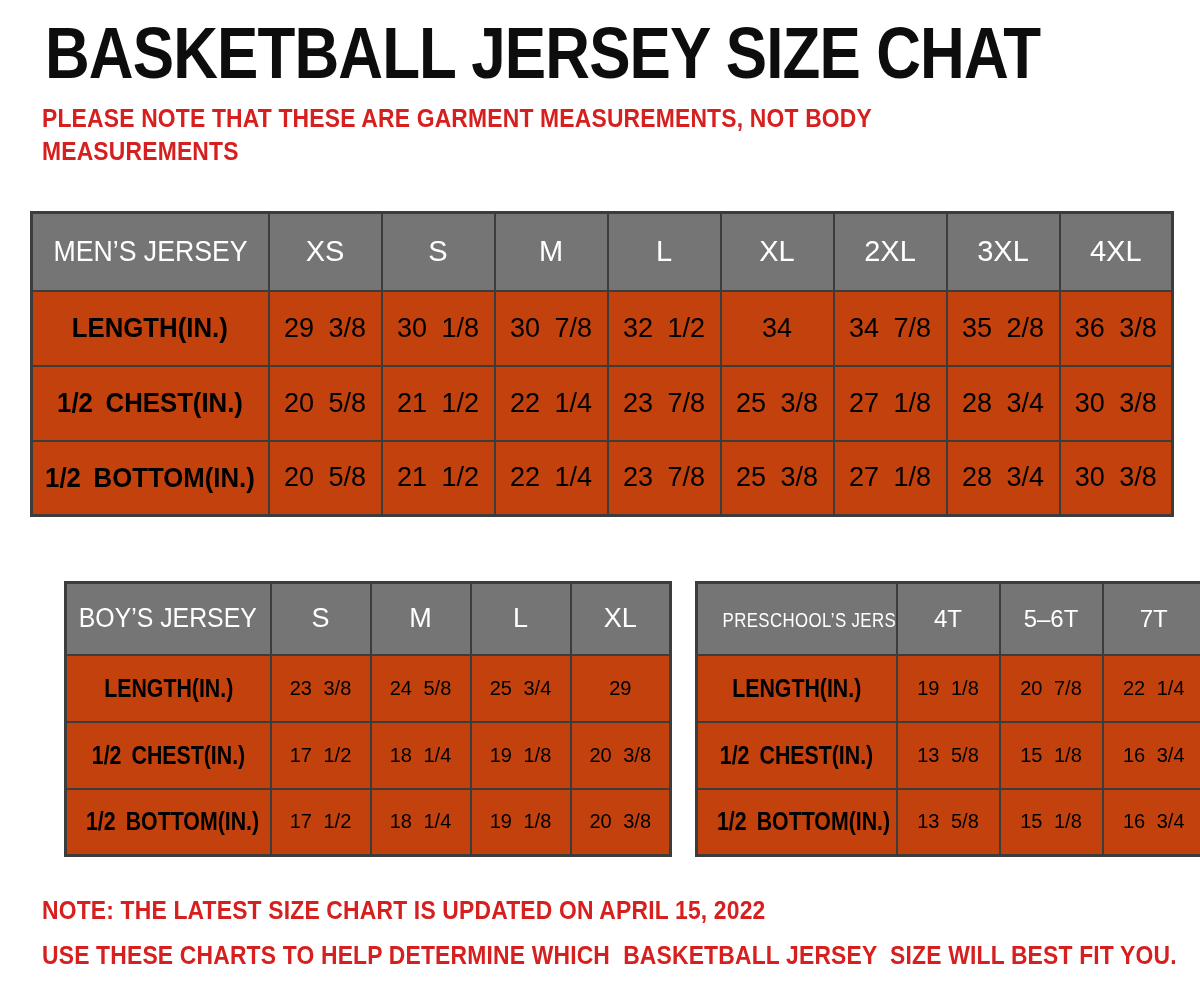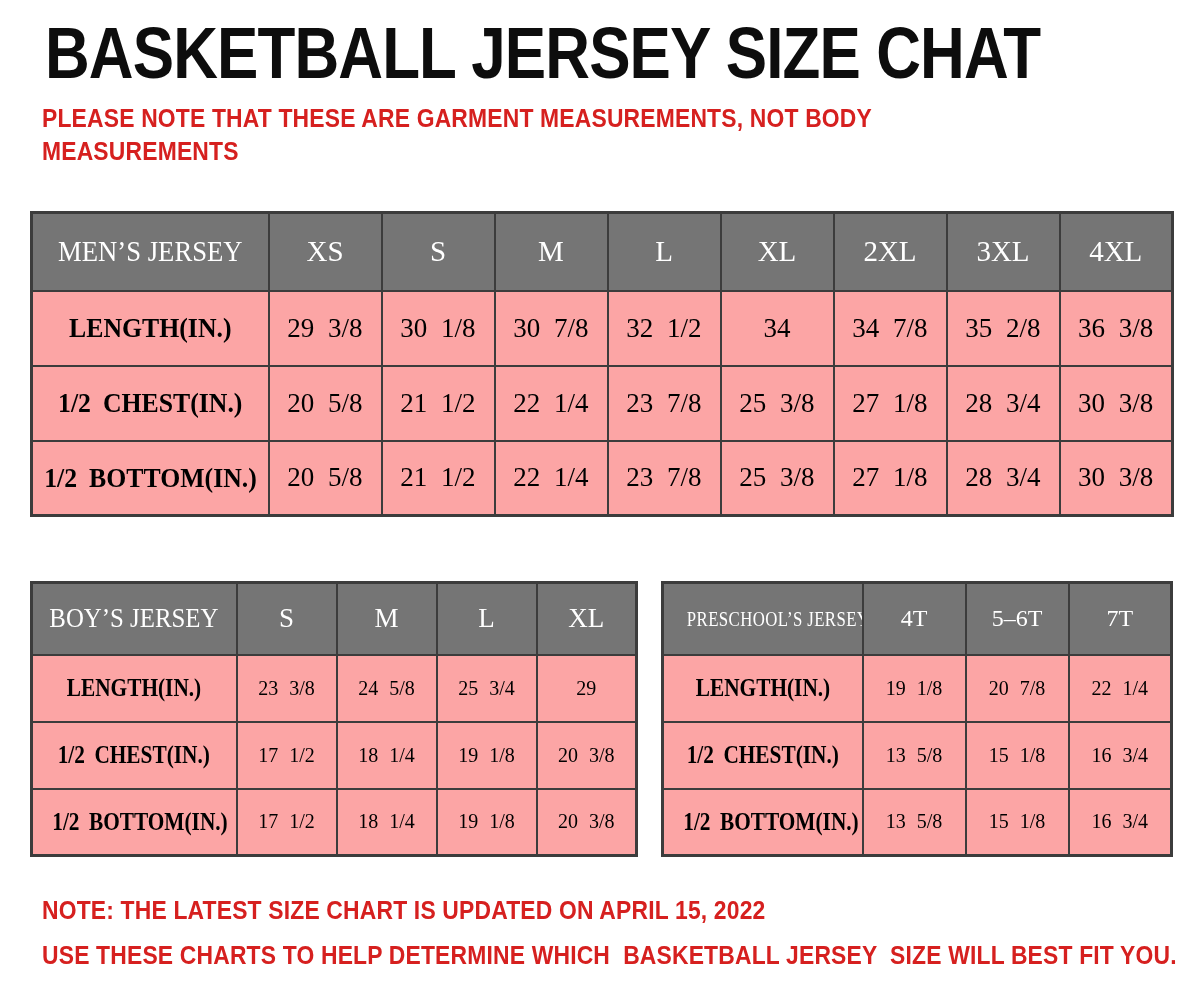--- a/index.html
+++ b/index.html
@@ -9,38 +9,38 @@
   }
   .page-title{
     margin:16px 0 0 45px;font-size:72px;font-weight:bold;line-height:1.05;
     letter-spacing:-1px;color:#0d0d0d;transform:scaleX(.86);transform-origin:0 50%;
     white-space:nowrap;
   }
   .note-top{
     margin:10px 0 0 42px;width:1070px;font-size:26px;font-weight:bold;line-height:1.3;
     color:#d6201f;transform:scaleX(.88);transform-origin:0 0;letter-spacing:.2px;
   }
-  .size-table{border-collapse:collapse;table-layout:fixed;border:3px solid #3c3c3c;background:#fca5a5;font-family:Liberation Serif, serif;}
+  .size-table{border-collapse:collapse;table-layout:fixed;border:3px solid #3c3c3c;background:#c2410c;}
   .size-table th,.size-table td{
     border:2px solid #3c3c3c;text-align:center;vertical-align:middle;padding:0;overflow:hidden;
   }
   .size-table thead th{background:#757575;color:#ffffff;font-weight:normal;}
   .iblock{display:inline-block;white-space:nowrap;}
   .sqz92{transform:scaleX(.92);transform-origin:center;}
   .sqz82{transform:scaleX(.82);transform-origin:center;}
   .sqz80{transform:scaleX(.80);transform-origin:center;}
   .label-cell{font-weight:bold;}
   .mens{margin:42px 0 0 30px;width:1141px;}
   .mens col.c-label{width:237px;} .mens col.c-size{width:113px;}
   .mens thead tr{height:78px;} .mens tbody tr{height:75px;}
   .mens thead th{font-size:29px;}
   .mens td.data{font-size:27px;word-spacing:7px;}
   .mens .label-cell span{font-size:28px;word-spacing:6px;}
   .bottom-tables{display:flex;gap:23px;margin:64px 0 0 30px;align-items:flex-start;}
-  .boys{width:605px;} .boys col.c-label{width:205px;} .boys col.c-size{width:100px;}
+  .boys{width:605px;margin-left:34px;} .boys col.c-label{width:205px;} .boys col.c-size{width:100px;}
   .pre{width:509px;} .pre col.c-label{width:200px;} .pre col.c-size{width:103px;}
   .boys thead tr,.pre thead tr{height:72px;}
   .boys tbody tr,.pre tbody tr{height:67px;}
   .boys thead th{font-size:27px;}
   .pre thead th{font-size:24px;}
   .pre .name-cell span{font-size:21px;letter-spacing:.5px;}
   .boys td.data,.pre td.data{font-size:20px;word-spacing:6px;}
   .boys .label-cell span,.pre .label-cell span{font-size:26px;word-spacing:5px;}
   .note-bottom{
     margin-left:42px;font-size:26px;font-weight:bold;color:#d6201f;

